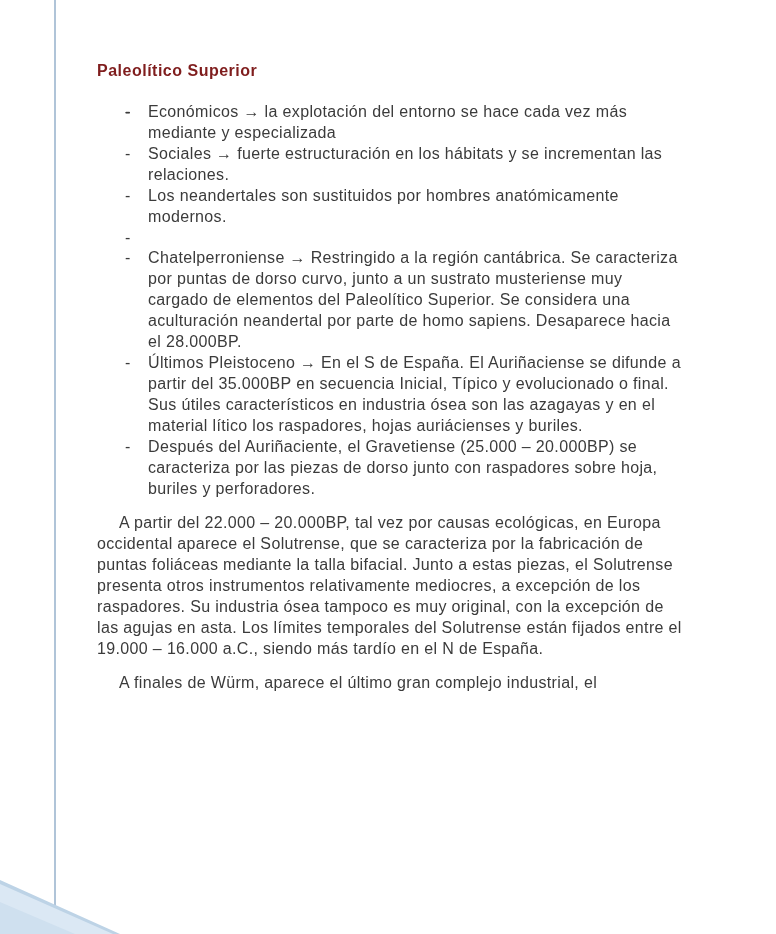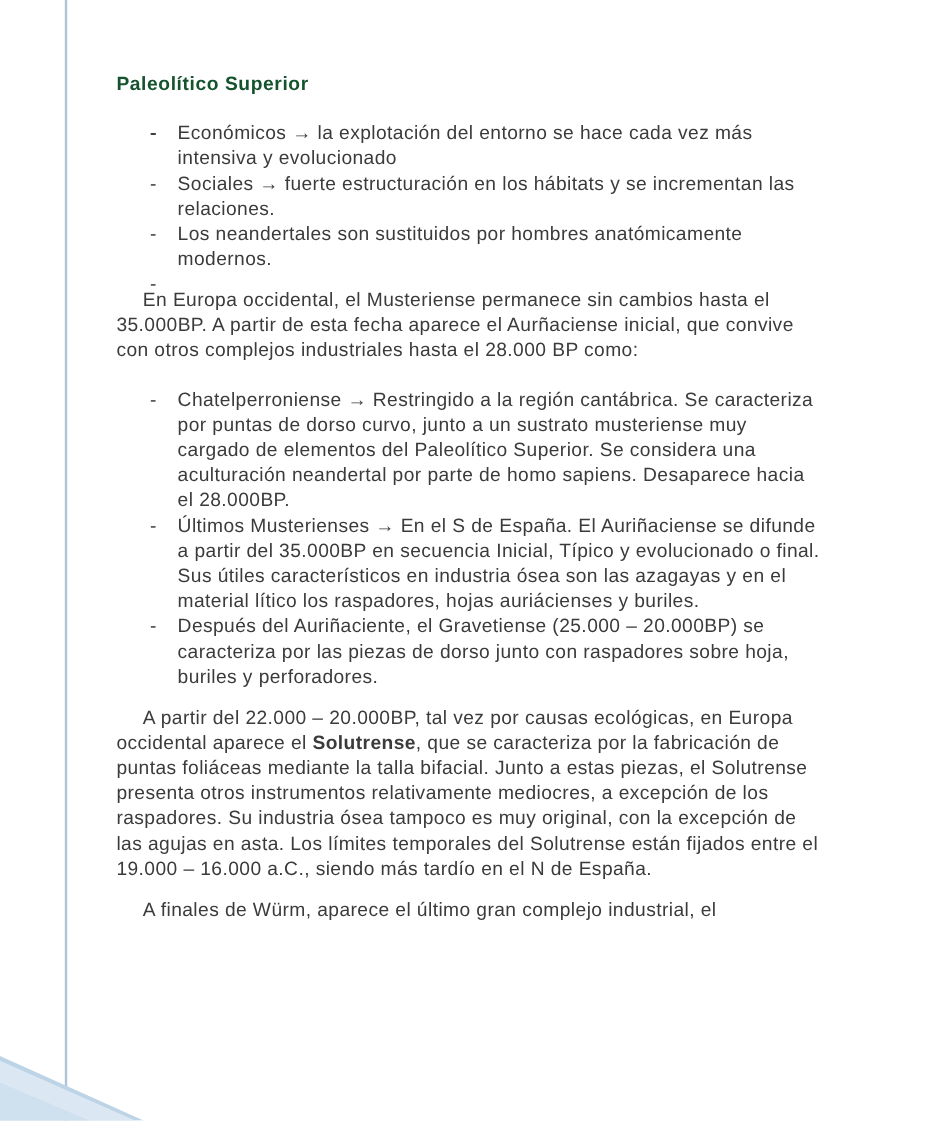--- a/index.html
+++ b/index.html
@@ -56,74 +56,73 @@
   ul.dash-list li {
     position: relative;
     padding-left: 51px;
     margin: 0;
   }
   ul.dash-list li .marker {
     position: absolute;
     left: 28px;
     top: 0;
   }
-  b { font-weight: 700; }
+  b { font-weight: 400; }
 </style>
 </head>
 <body>
 
 <div class="page">
 
   <div class="accent-line"></div>
 
   <svg class="corner-decoration" width="130" height="60" viewBox="0 0 130 60">
     <polygon points="0,6 0,60 120,60" fill="#bdd3e6"></polygon>
     <polygon points="0,10 0,60 113,60" fill="#dbe8f4"></polygon>
     <polygon points="0,28 0,60 75,60" fill="#cfe0ef"></polygon>
   </svg>
 
   <div class="content">
 
-    <h1 class="doc-title" style="color:#14532d">Paleolítico Superior</h1>
+    <h1 class="doc-title" style="color:#7f1d1d">Paleolítico Superior</h1>
 
 
     <ul class="dash-list">
       <li>
         <span class="marker">-</span>
       </li>
       <li>
         <span class="marker">-</span>
       </li>
       <li>
         <span class="marker">-</span>
-        <span>Económicos → la explotación del entorno se hace cada vez más intensiva y evolucionado</span>
+        <span>Económicos → la explotación del entorno se hace cada vez más mediante y especializada</span>
       </li>
       <li>
         <span class="marker">-</span>
         <span>Sociales → fuerte estructuración en los hábitats y se incrementan las relaciones.</span>
       </li>
       <li>
         <span class="marker">-</span>
         <span>Los neandertales son sustituidos por hombres anatómicamente modernos.</span>
       </li>
       <li>
         <span class="marker">-</span>
       </li>
     </ul>
 
-    <p class="para indent-sm">En Europa occidental, el Musteriense permanece sin cambios hasta el 35.000BP. A partir de esta fecha aparece el Aurñaciense inicial, que convive con otros complejos industriales hasta el 28.000 BP como:</p>
 
     <ul class="dash-list">
       <li>
         <span class="marker">-</span>
         <span>Chatelperroniense → Restringido a la región cantábrica. Se caracteriza por puntas de dorso curvo, junto a un sustrato musteriense muy cargado de elementos del Paleolítico Superior. Se considera una aculturación neandertal por parte de homo sapiens. Desaparece hacia el 28.000BP.</span>
       </li>
       <li>
         <span class="marker">-</span>
-        <span>Últimos Musterienses → En el S de España. El Auriñaciense se difunde a partir del 35.000BP en secuencia Inicial, Típico y evolucionado o final. Sus útiles característicos en industria ósea son las azagayas y en el material lítico los raspadores, hojas auriácienses y buriles.</span>
+        <span>Últimos Pleistoceno → En el S de España. El Auriñaciense se difunde a partir del 35.000BP en secuencia Inicial, Típico y evolucionado o final. Sus útiles característicos en industria ósea son las azagayas y en el material lítico los raspadores, hojas auriácienses y buriles.</span>
       </li>
       <li>
         <span class="marker">-</span>
         <span>Después del Auriñaciente, el Gravetiense (25.000 – 20.000BP) se caracteriza por las piezas de dorso junto con raspadores sobre hoja, buriles y perforadores.</span>
       </li>
     </ul>
 
     <p class="para indent-sm"><span>A partir del 22.000 – 20.000BP, tal vez por causas ecológicas, en Europa occidental aparece el </span><b>Solutrense</b><span>, que se caracteriza por la fabricación de puntas foliáceas mediante la talla bifacial. Junto a estas piezas, el Solutrense presenta otros instrumentos relativamente mediocres, a excepción de los raspadores. Su industria ósea tampoco es muy original, con la excepción de las agujas en asta. Los límites temporales del Solutrense están fijados entre el 19.000 – 16.000 a.C., siendo más tardío en el N de España.</span></p>
 
     <p class="para indent-sm"><span>A finales de Würm, aparece el último gran complejo industrial, el </span></p>

